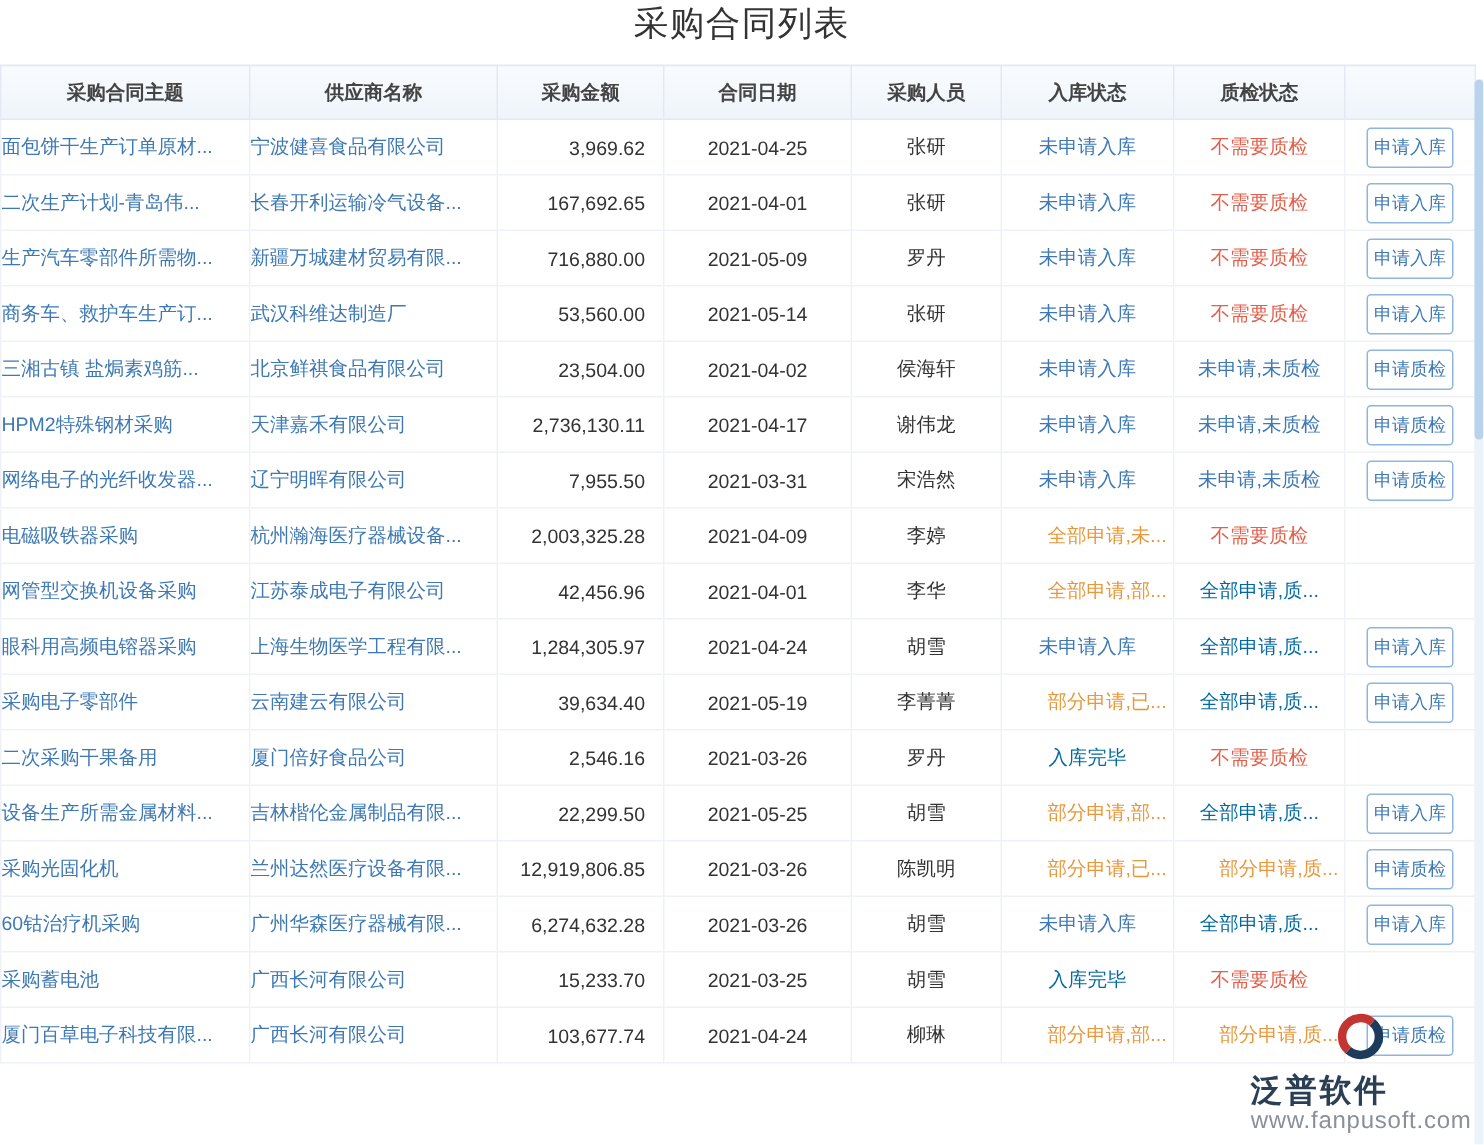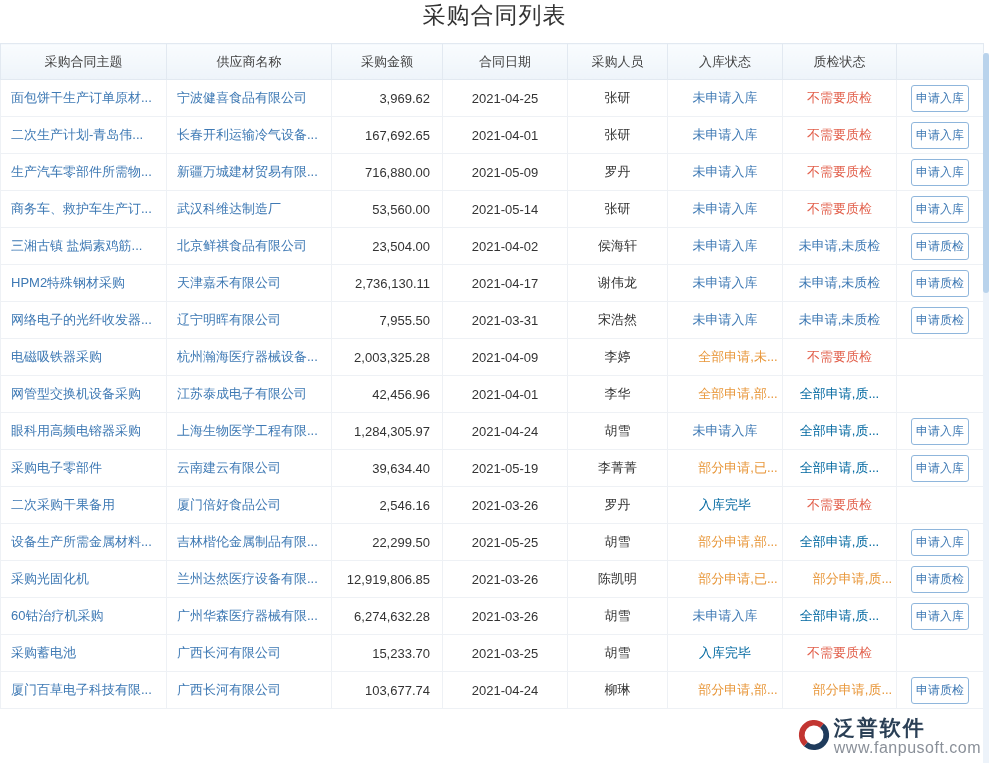--- a/index.html
+++ b/index.html
@@ -20,34 +20,34 @@
   table {
     width: 983px;
     table-layout: fixed;
     border-collapse: collapse;
   }
   th {
     background: linear-gradient(#f9fcfe, #eef4fa);
     border: 1px solid #e2e9f1;
     height: 36px;
     font-size: 13px;
-    font-weight: 400;
+    font-weight: 700;
     color: #444;
     text-align: center;
   }
   td {
     border: 1px solid #eef1f5;
     height: 37px;
     font-size: 13px;
     text-align: center;
     white-space: nowrap;
     overflow: hidden;
     text-overflow: ellipsis;
   }
-  .cell-left { text-align: left; padding-left: 10px; padding-right: 6px; }
+  .cell-left { text-align: left; padding-right: 6px; }
   .cell-amount { text-align: right; padding-right: 12px; color: #333; }
   .link { color: #3e79b4; cursor: pointer; }
   .c-blue   { color: #3e79b4; }
   .c-green  { color: #0369a1; text-align: center; }
   .c-orange { color: #e8973a; margin-left: 26px; }
   .c-red    { color: #e2604c; }
   .btn {
     display: inline-block;
     padding: 4px 4px;
     font-size: 12px;
@@ -75,20 +75,21 @@
     border-radius: 3px;
     background: #b9d3ec;
   }
   .watermark {
     position: absolute;
     right: 8px;
     bottom: 6px;
     display: flex;
     align-items: center;
     gap: 3px;
+    flex-direction: column;
   }
   .wm-texts { display: flex; flex-direction: column; line-height: 1.1; }
   .wm-brand {
     font-size: 21px;
     font-weight: bold;
     color: #2a3f55;
     letter-spacing: 2px;
   }
   .wm-url {
     font-size: 16px;

